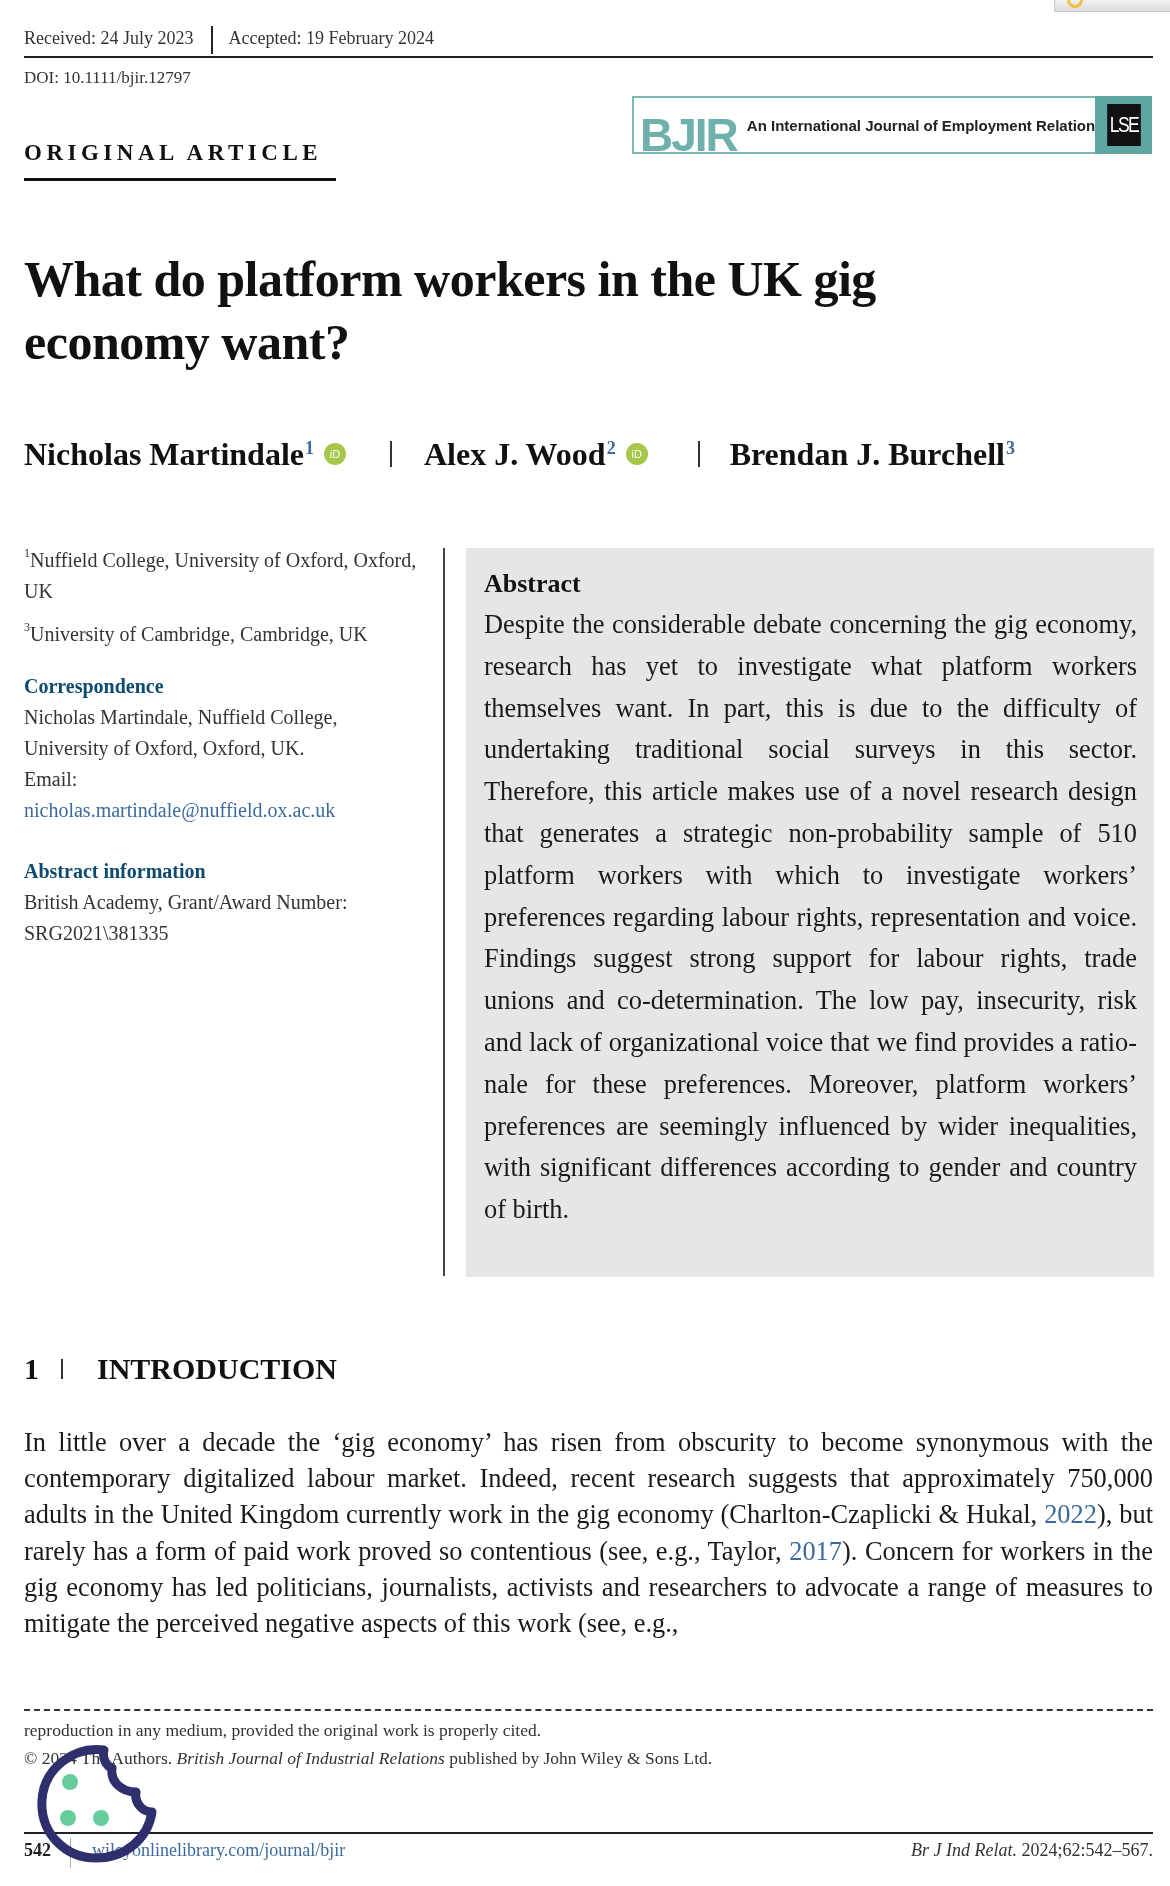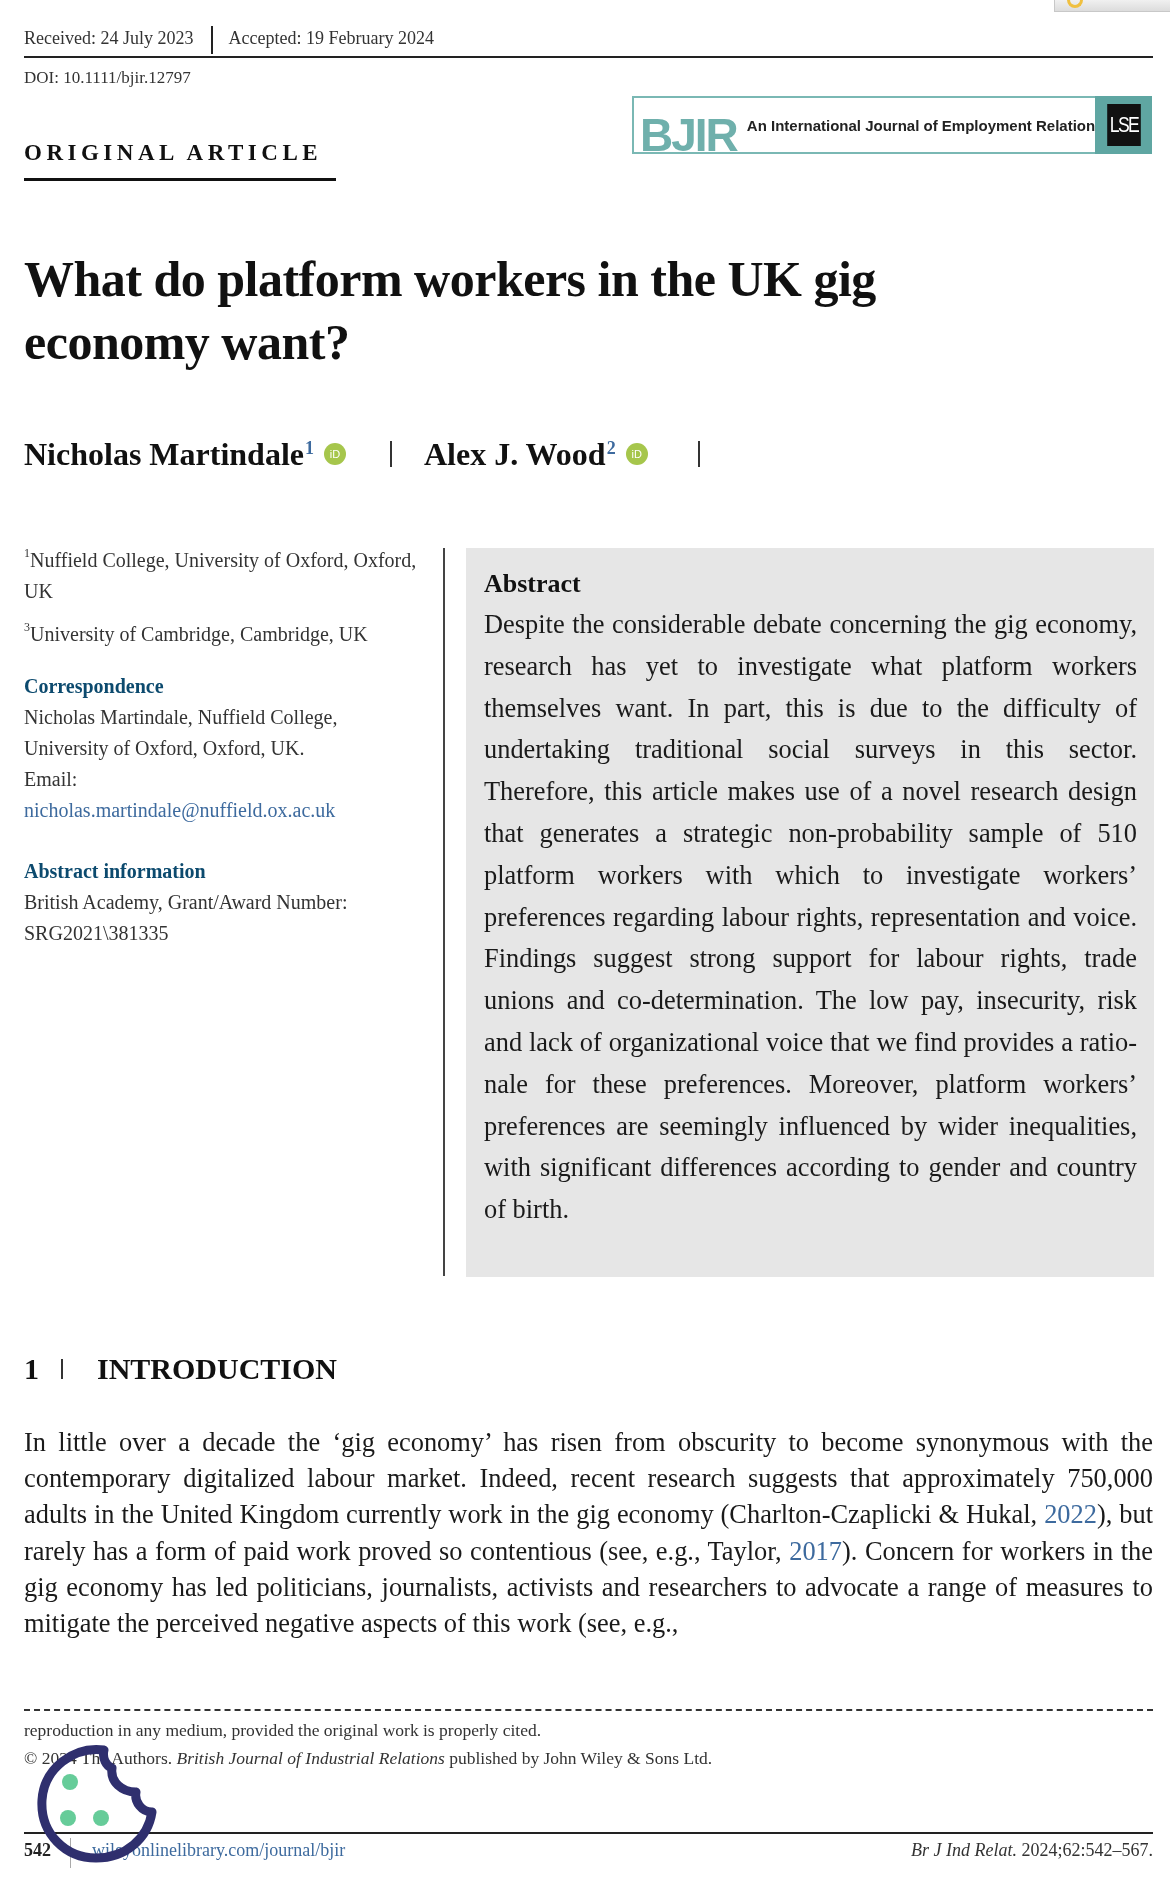--- a/index.html
+++ b/index.html
@@ -105,20 +105,24 @@
       <sup>1</sup>
     <span class="orcid">iD</span>
   </span>
   <span class="sep"></span>
   <span class="author">
     <span>Alex J. Wood</span>
       <sup>2</sup>
     <span class="orcid">iD</span>
   </span>
   <span class="sep s2"></span>
+  <span class="author">
+    <span>Brendan J. Burchell</span>
+      <sup>3</sup>
+  </span>
 </div>
 
 <div class="abs leftcol">
   <div class="aff"><sup>1</sup><span>Nuffield College, University of Oxford, Oxford, UK</span></div>
   <div class="aff" style="width:390px"><sup>3</sup><span>University of Cambridge, Cambridge, UK</span></div>
 
   <h4>Correspondence</h4>
   <div style="width:390px">Nicholas Martindale, Nuffield College, University of Oxford, Oxford, UK.</div>
   <div>Email:</div>
   <div class="link">nicholas.martindale@nuffield.ox.ac.uk</div>

